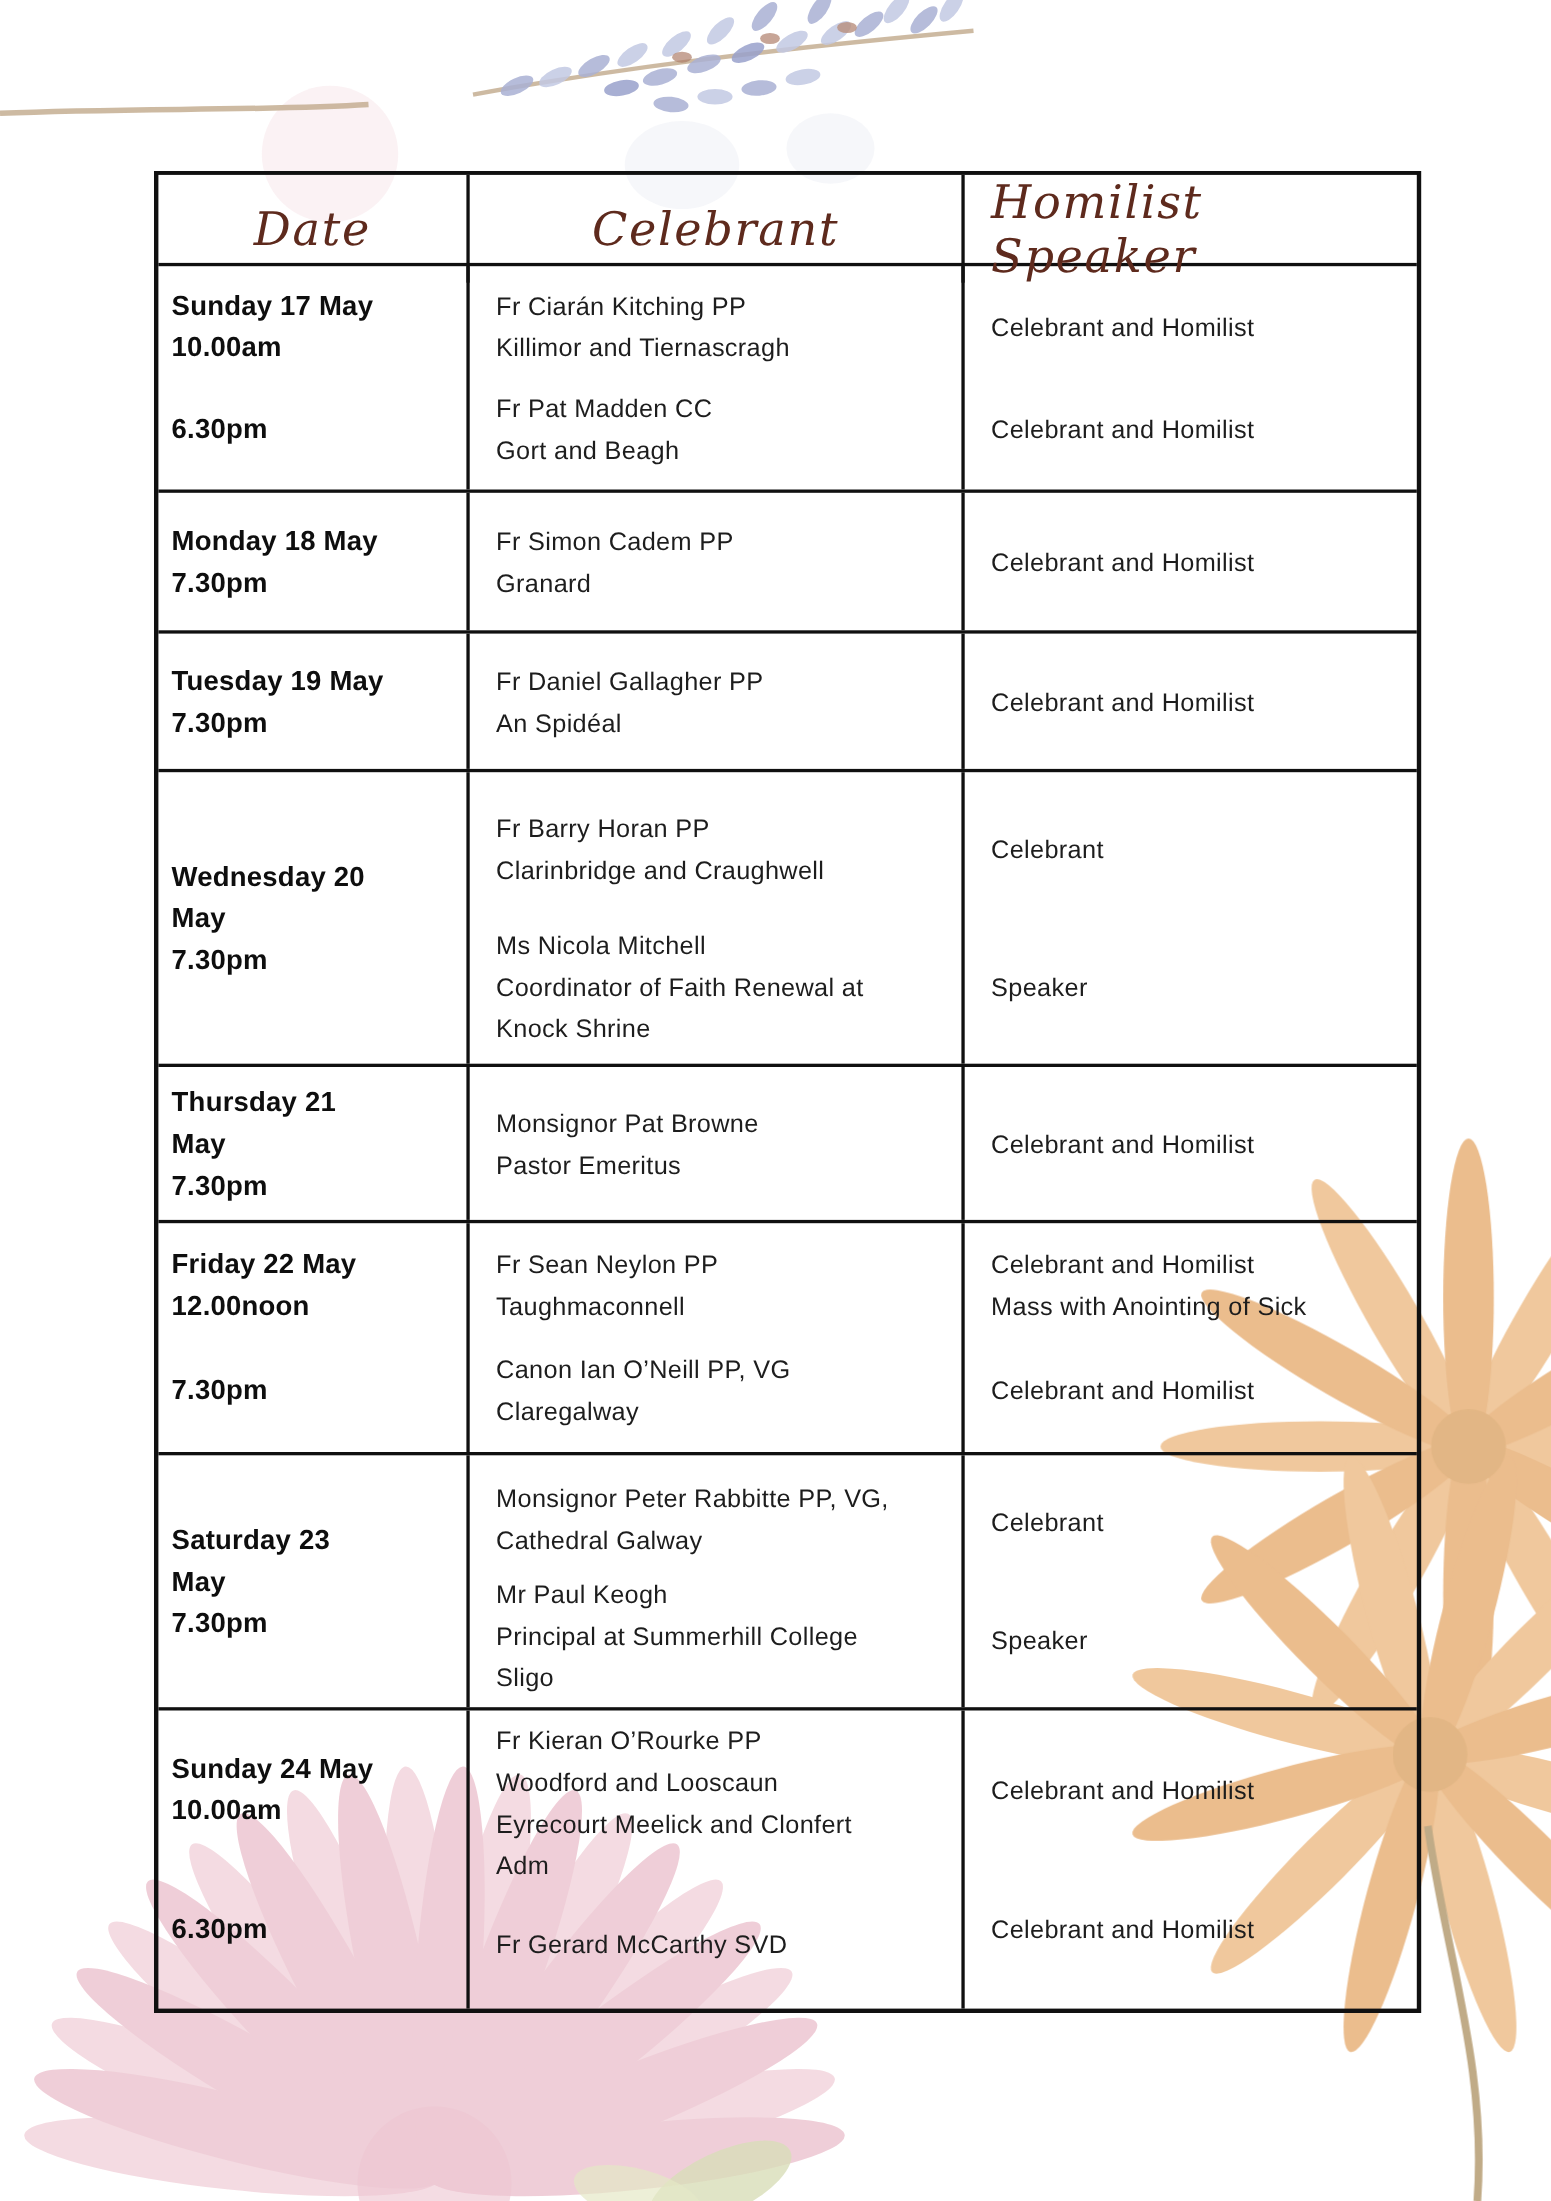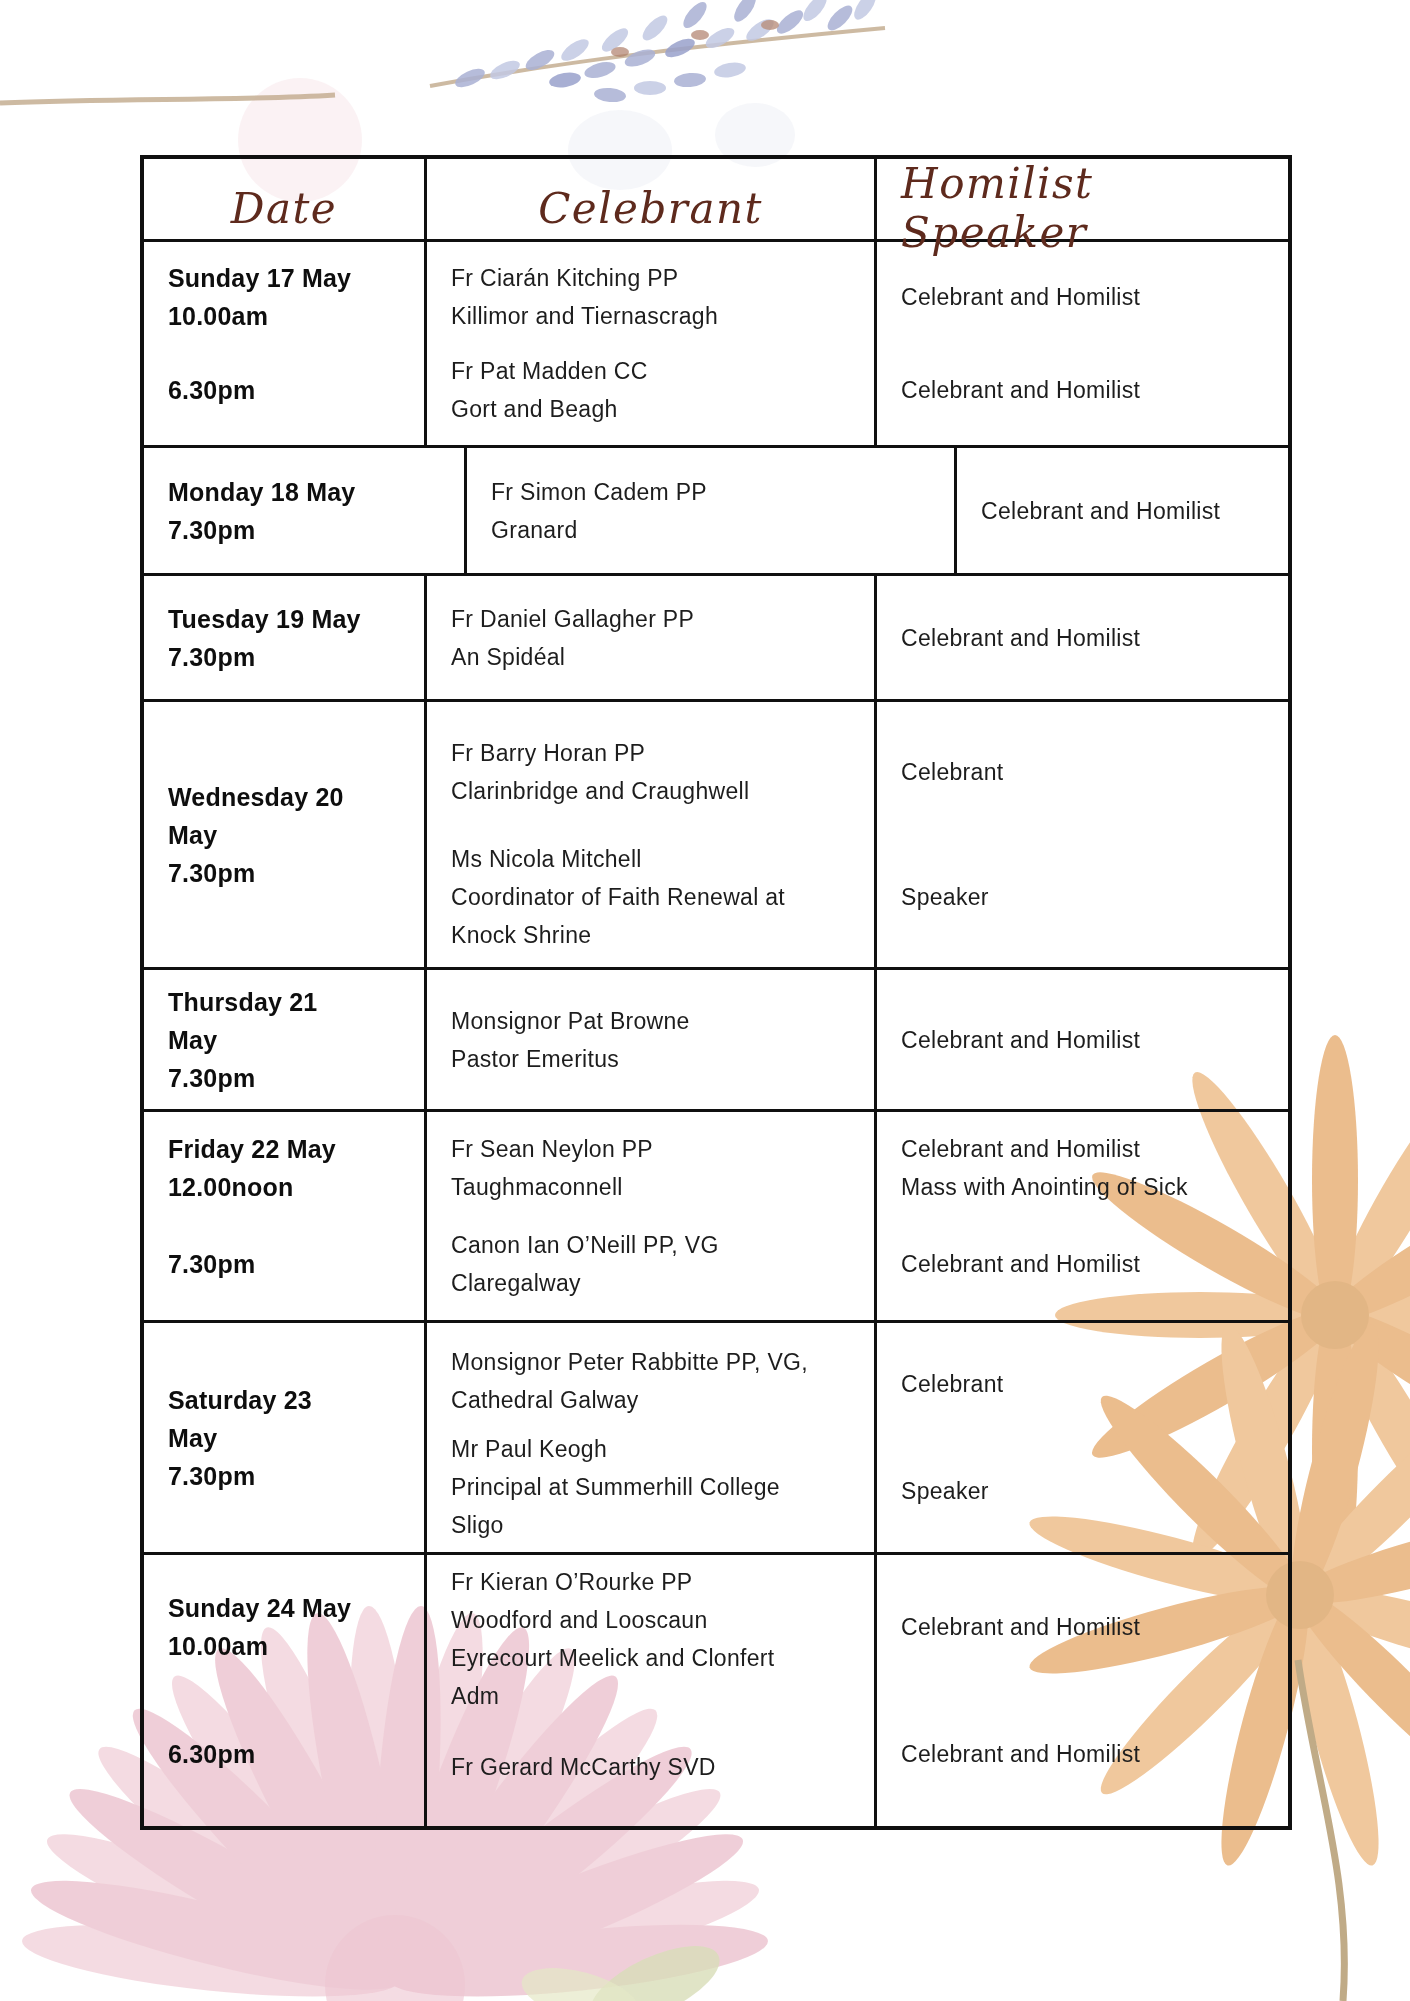--- a/index.html
+++ b/index.html
@@ -55,20 +55,21 @@
     display: flex;
     flex-direction: column;
     justify-content: center;
   }
   .date-cell {
     font-weight: bold;
     font-size: 25px;
     line-height: 38px;
     color: #0e0e0e;
     letter-spacing: .2px;
+    padding-left: 12px;
   }
   .cel-cell, .hom-cell {
     font-size: 23px;
     line-height: 38px;
     color: #1d1d1d;
     letter-spacing: .3px;
   }
 </style>
 </head>
 <body>
@@ -217,21 +218,21 @@
           </div>
           <div class="cell hom-cell">
             <div class="entry">
               <div>Celebrant and Homilist</div>
             </div>
             <div class="entry">
               <div>Celebrant and Homilist</div>
             </div>
           </div>
         </div>
-        <div class="row" style="height: 128px; gap: 40px;">
+        <div class="row" style="height: 128px;">
           <div class="cell date-cell">
             <div class="entry">
               <div>Monday 18 May</div>
               <div>7.30pm</div>
             </div>
           </div>
           <div class="cell cel-cell">
             <div class="entry">
               <div>Fr Simon Cadem PP</div>
               <div>Granard</div>

